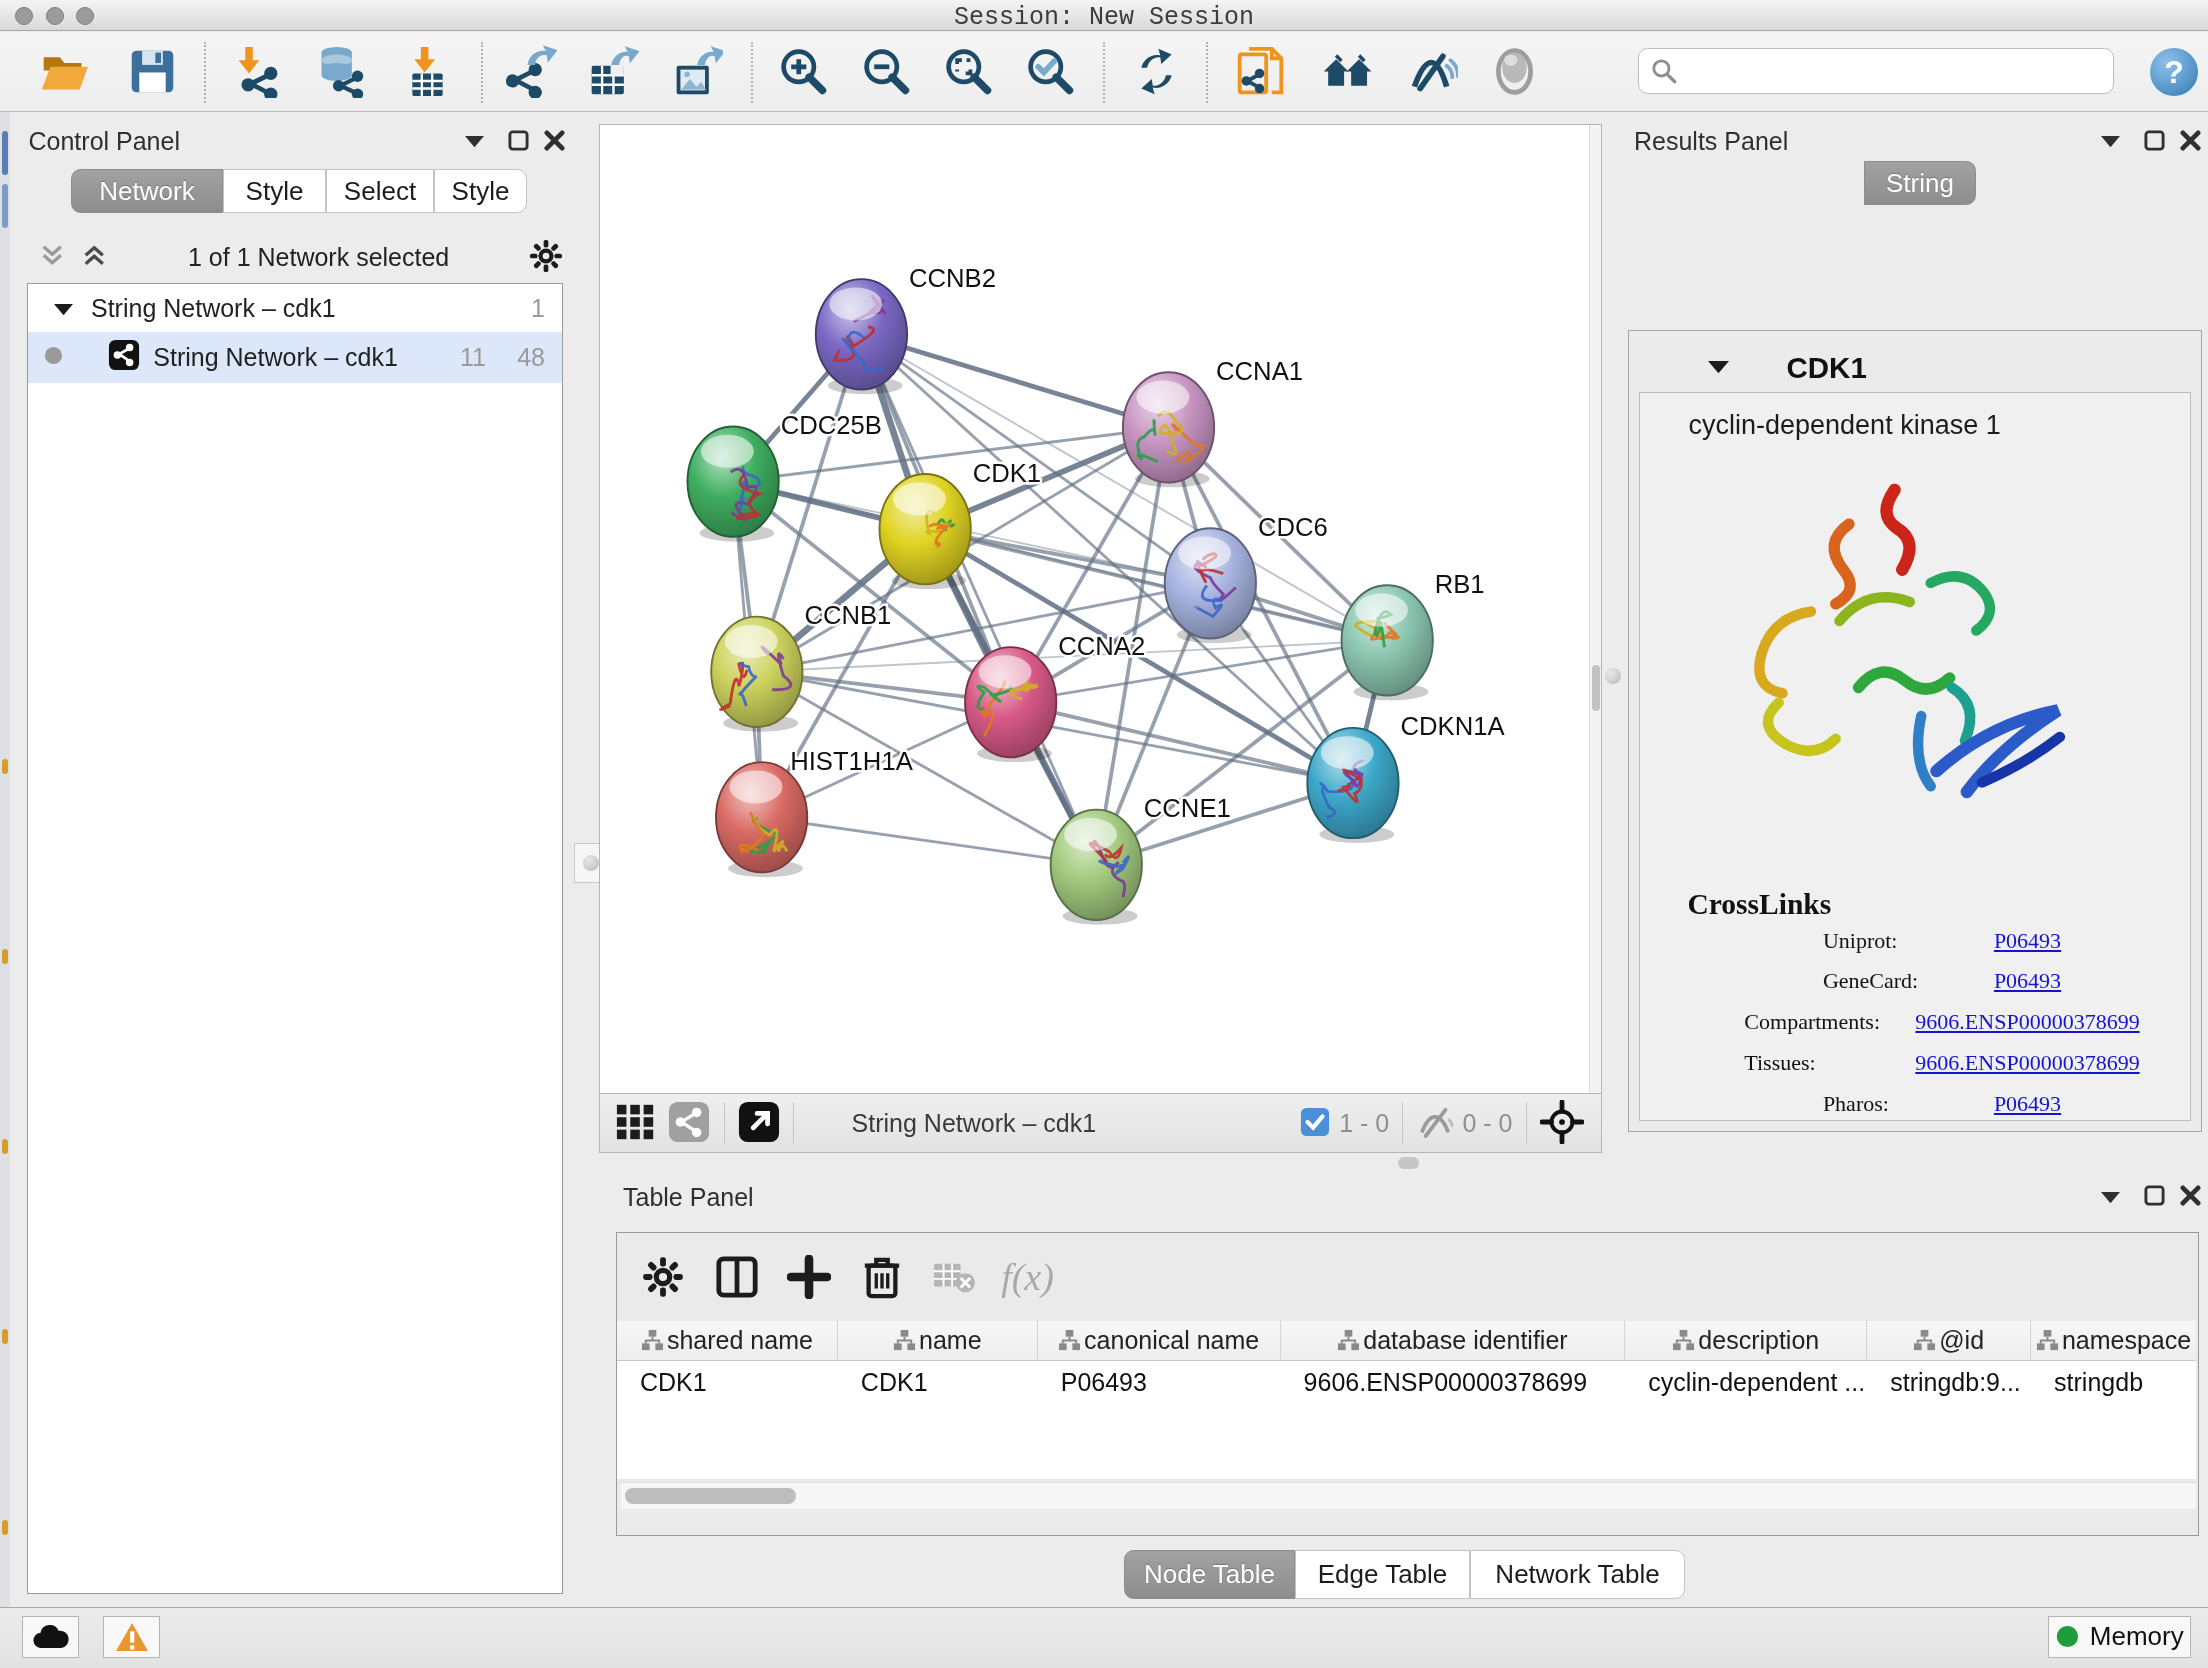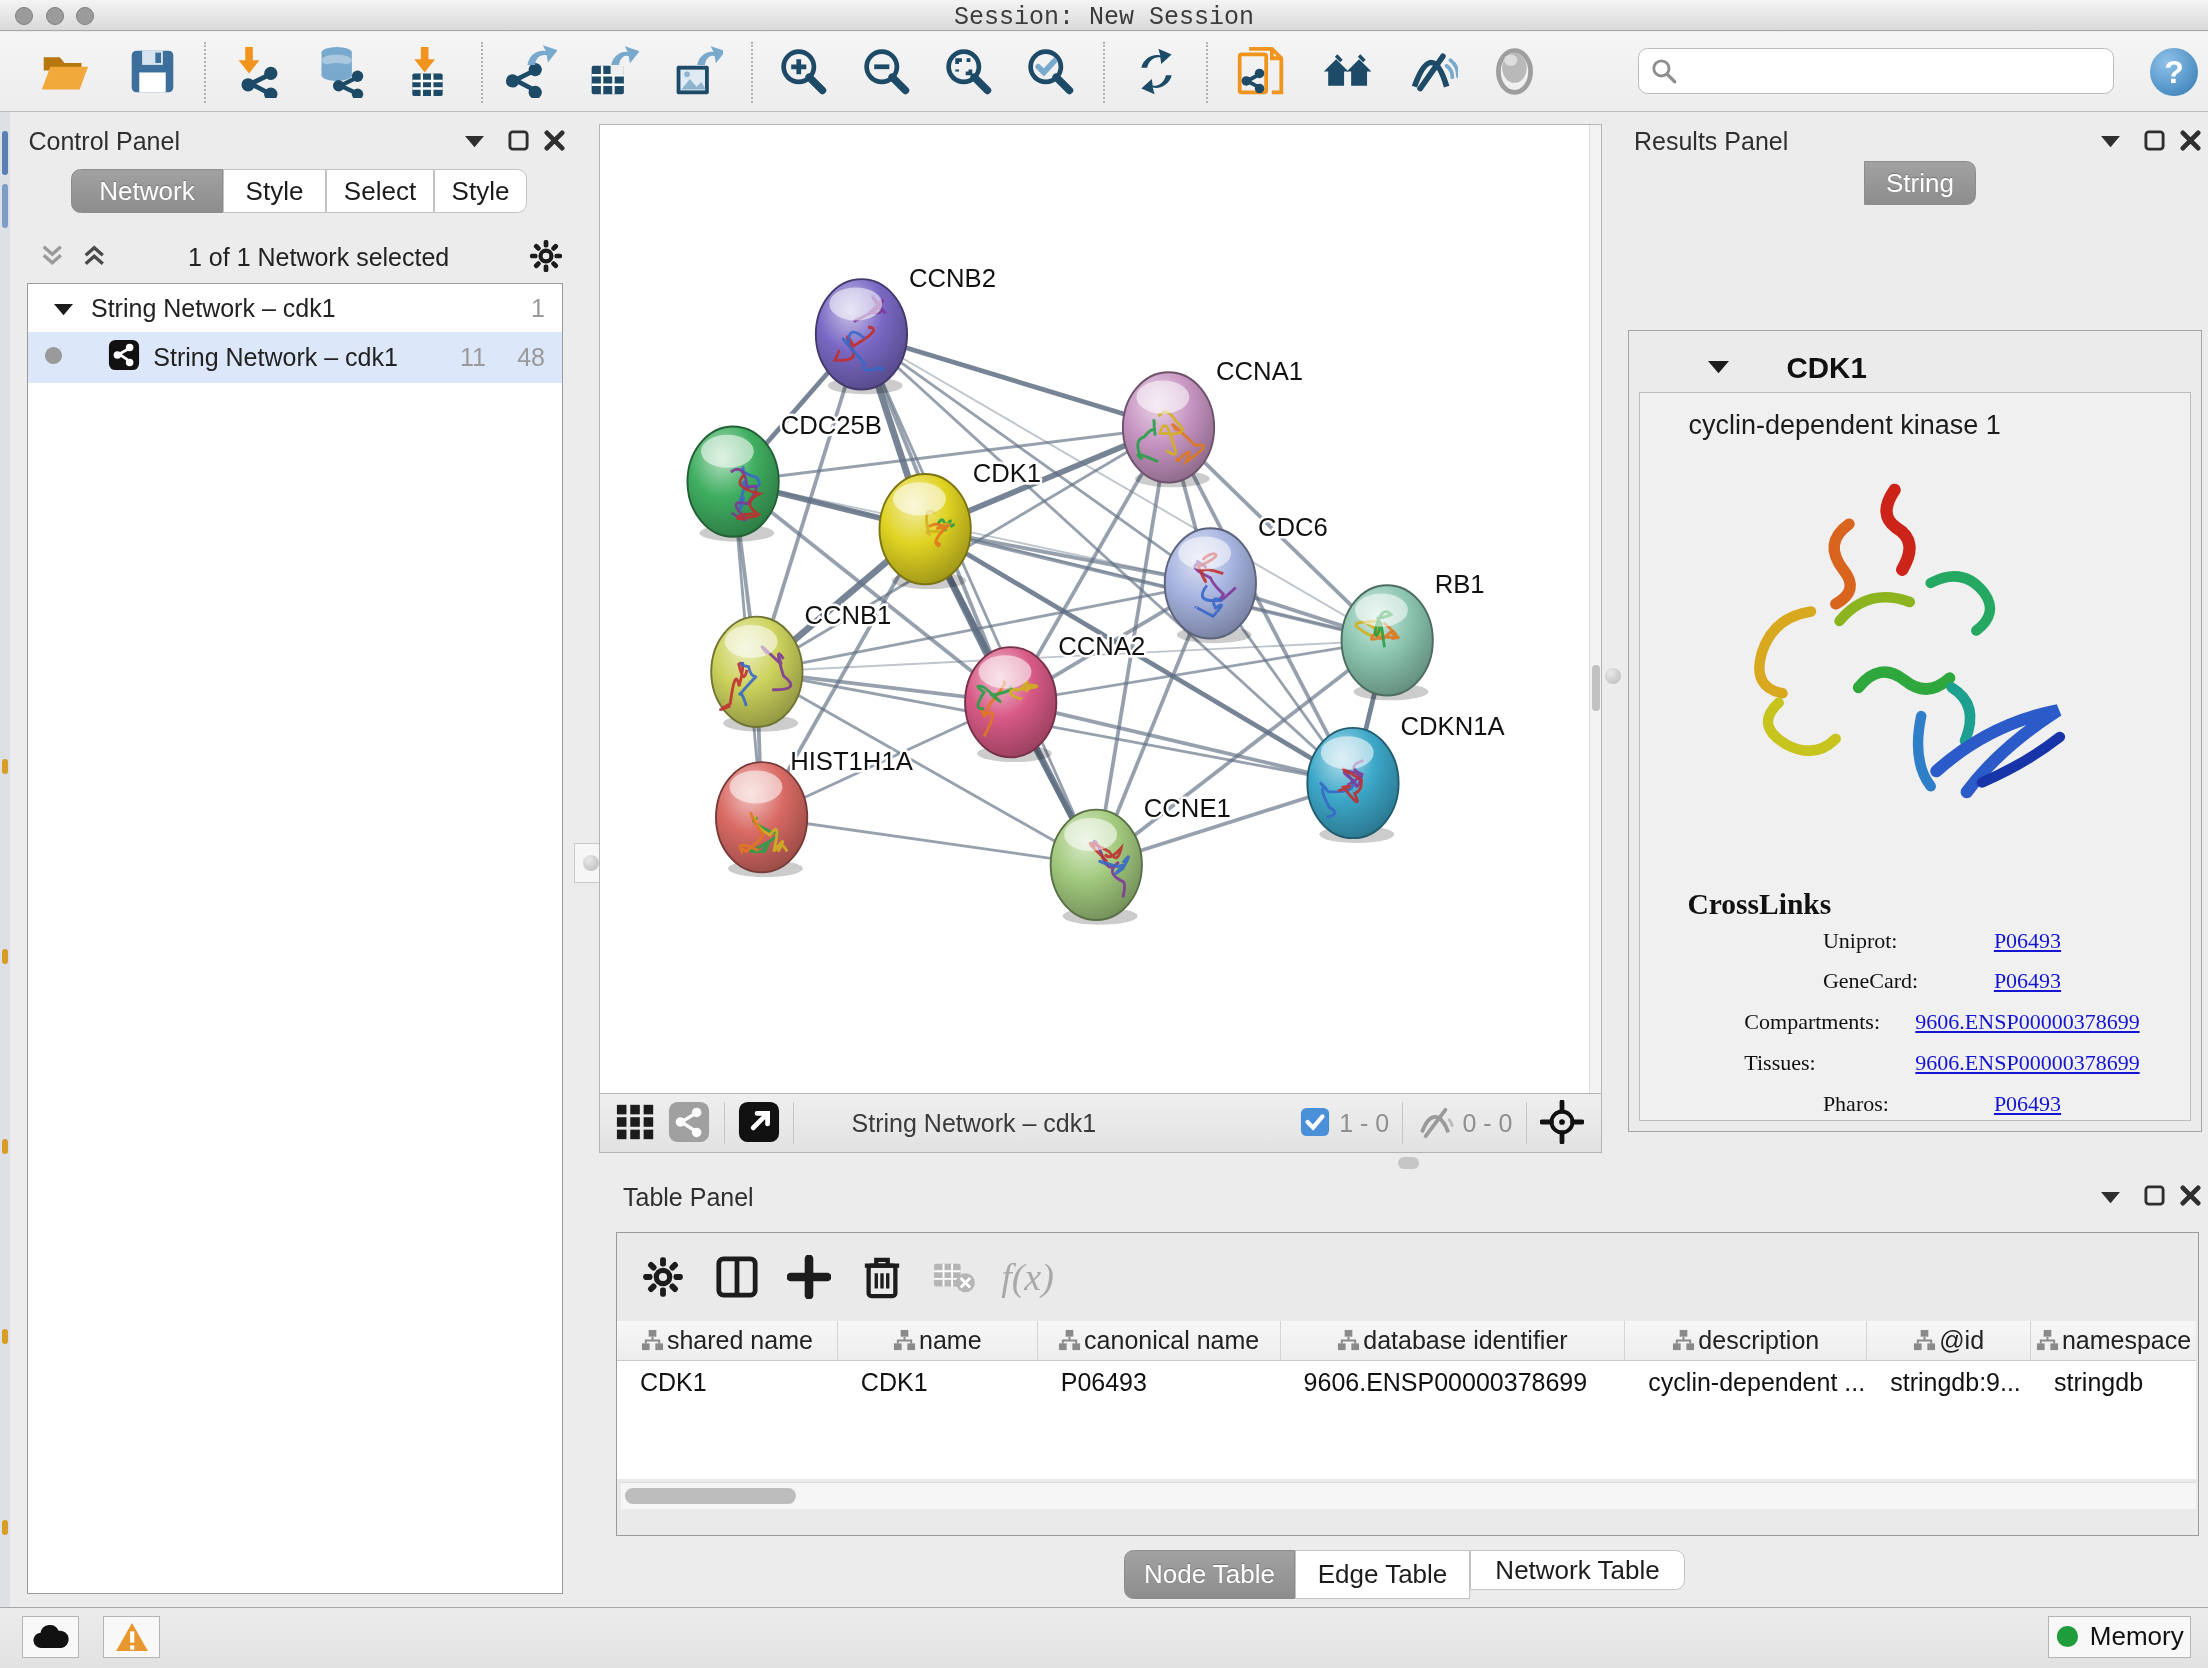--- a/index.html
+++ b/index.html
@@ -850,21 +850,21 @@
       </div>
     </div>
     <div id="hscroll" class="abs">
       <div id="hscroll-thumb" class="abs"></div>
     </div>
   </div>
 
   <div id="tbl-tabs" class="abs">
     <div class="tab sel first" style="width:171px;height:49px">Node Table</div>
     <div class="tab" style="width:175px;height:49px">Edge Table</div>
-    <div class="tab last" style="width:215px;height:40px">Network Table</div>
+    <div class="tab last" style="width:215px;height:49px">Network Table</div>
   </div>
 
   <div id="bottom-bar" class="abs">
     <div class="bb-btn abs" style="left:22px;width:57px">
       <svg width="38" height="27" viewBox="0 0 40 28">
           <path d="M10 26a8 8 0 0 1-1-16 10 10 0 0 1 19-2 7 7 0 0 1 3 18z" fill="#111"></path>
         </svg>
     </div>
     <div class="bb-btn abs" style="left:103px;width:57px">
       <svg width="34" height="30" viewBox="0 0 36 32">

